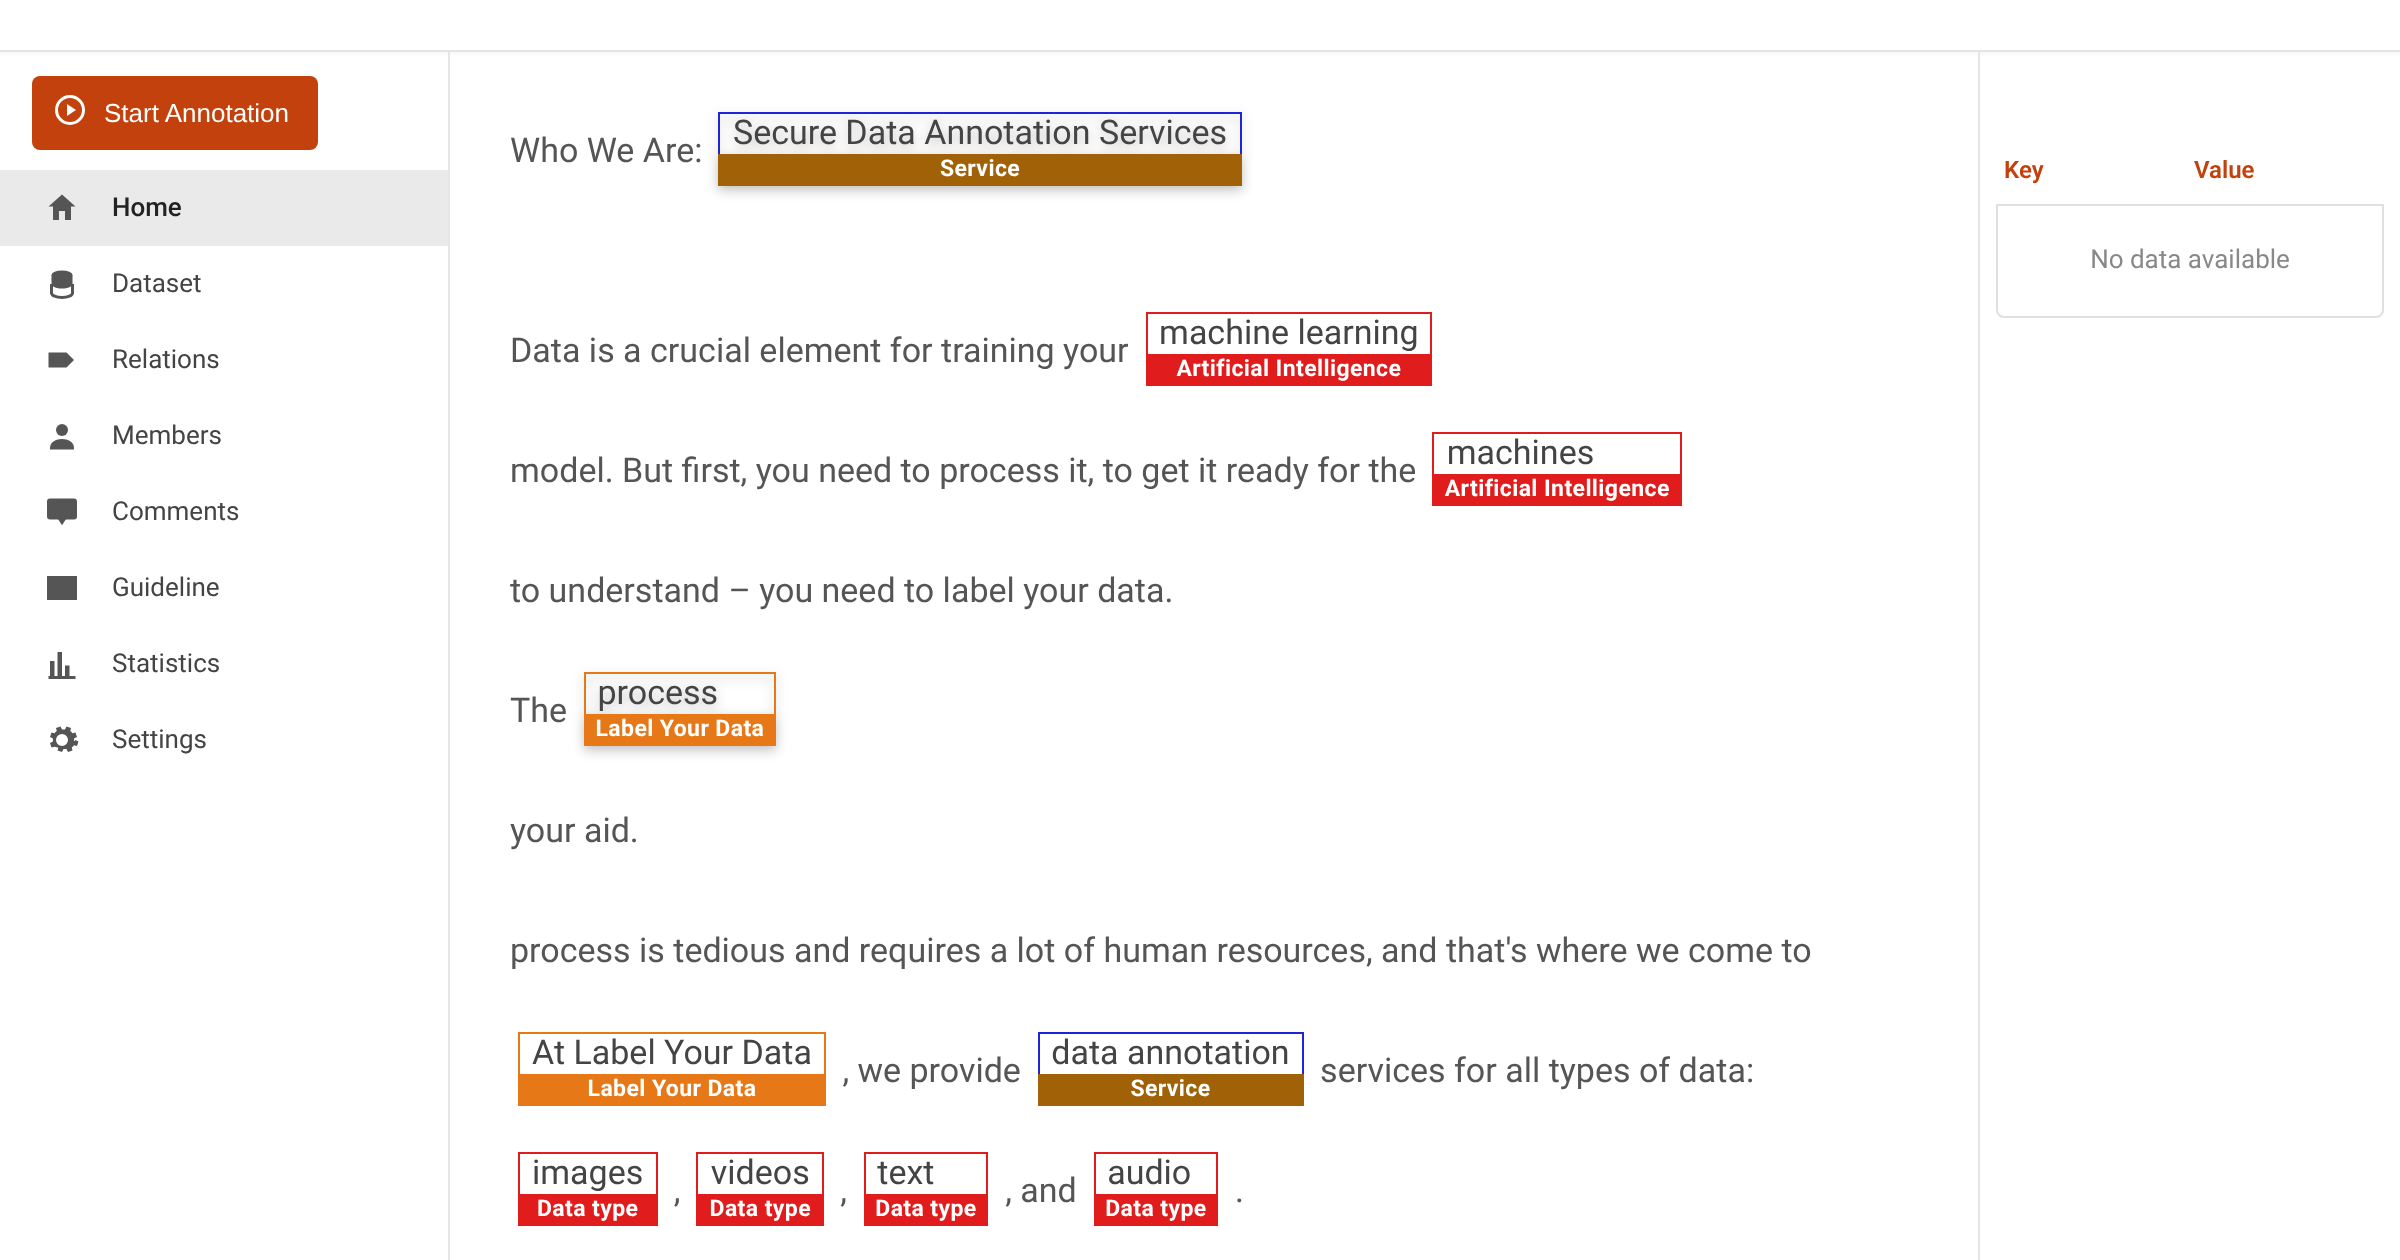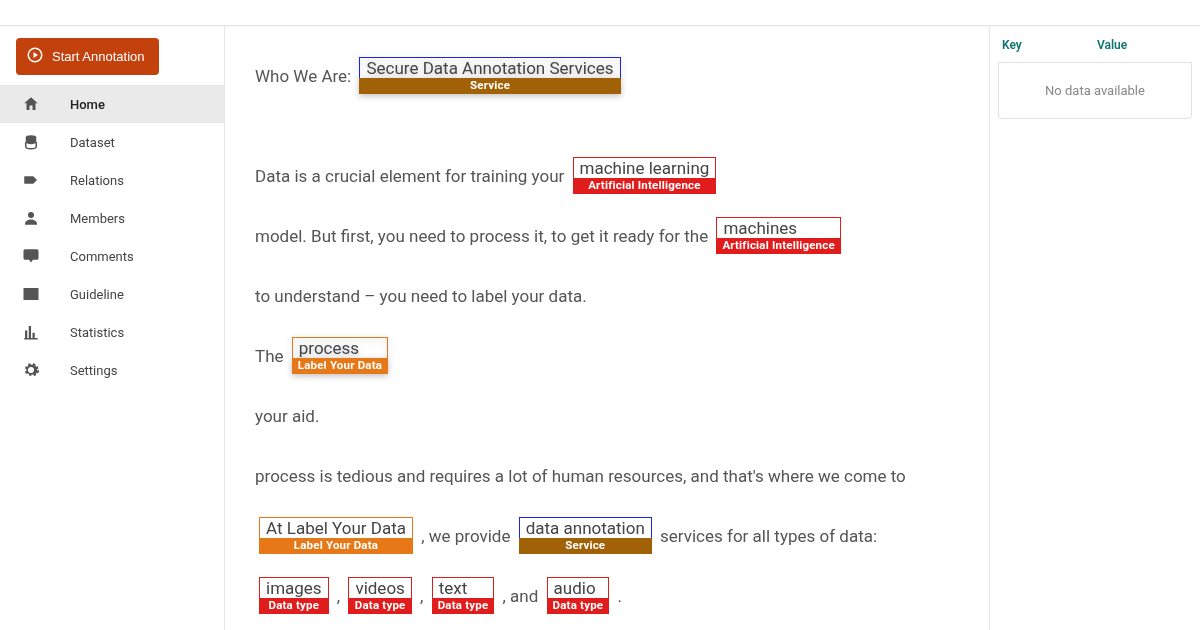--- a/index.html
+++ b/index.html
@@ -2,39 +2,39 @@
 <html><head>
 <meta charset="utf-8">
 <style>
   * { box-sizing: border-box; margin: 0; padding: 0; }
   html, body { width: 1200px; height: 630px; font-family: -apple-system, BlinkMacSystemFont, "Segoe UI", Roboto, Arial, sans-serif; background: #fff; overflow: hidden; }
   .topbar { height: 26px; width: 100%; background: #fff; border-bottom: 1px solid #e5e5e5; box-shadow: 0 1px 2px rgba(0,0,0,0.04); }
   .layout { display: flex; height: calc(630px - 26px); }
   .sidebar { width: 225px; flex: 0 0 225px; padding: 12px 0 0 0; border-right: 1px solid #e5e5e5; }
   .start-btn { margin: 0 0 10px 16px; background: #c2410c; color: #fff; border: none; border-radius: 4px; padding: 8px 14px 8px 10px; font-size: 13px; font-weight: 500; display: inline-flex; align-items: center; gap: 8px; cursor: pointer; }
   .start-btn svg { width: 18px; height: 18px; }
-  .nav-item { display: flex; align-items: center; gap: 30px; padding: 10px 0 10px 22px; font-size: 13px; color: #444; cursor: pointer; }
+  .nav-item { display: flex; align-items: center; gap: 16px; padding: 10px 0 10px 22px; font-size: 13px; color: #444; cursor: pointer; }
   .nav-item.active { background: #eaeaea; font-weight: 500; color: #222; }
   .nav-item .nav-icon { width: 18px; height: 18px; display: inline-flex; align-items: center; justify-content: center; color: #555; }
   .nav-item .nav-icon svg { width: 18px; height: 18px; fill: currentColor; }
   .main { flex: 1 1 auto; padding: 20px 30px 0 30px; position: relative; overflow: hidden; border-right: 1px solid #e5e5e5; }
   .doc { font-size: 17px; color: #555; line-height: 60px; max-width: 720px; }
   .doc .row { white-space: nowrap; }
   .ann { display: inline-flex; flex-direction: column; vertical-align: middle; line-height: 1.15; margin: 0 4px; position: relative; top: -2px; }
   .ann .ann-text { padding: 1px 6px 0 6px; font-size: 17px; color: #444; border: 1.5px solid; border-bottom: none; }
   .ann .ann-label { padding: 1px 6px 2px 6px; font-size: 11.5px; font-weight: 700; color: #fff; text-align: center; letter-spacing: 0.2px; }
   .ann.blue .ann-text { border-color: #1e25d6; }
   .ann.blue .ann-label { background: #a16207; }
   .ann.red .ann-text { border-color: #e11c1c; }
   .ann.red .ann-label { background: #e11c1c; }
   .ann.orange .ann-text { border-color: #e77817; }
   .ann.orange .ann-label { background: #e77817; }
   .ann.shadow { filter: drop-shadow(0 2px 3px rgba(0,0,0,0.25)); }
   .rightpanel { width: 210px; flex: 0 0 210px; padding: 8px 8px 0 8px; }
-  .kv-header { display: flex; font-size: 12px; font-weight: 600; color: #0f766e; padding: 4px 4px 10px 4px; }
+  .kv-header { display: flex; font-size: 12px; font-weight: 600; color: #c2410c; padding: 4px 4px 10px 4px; margin-top: 40px; }
   .kv-header .k { flex: 0 0 95px; }
   .kv-body { border: 1px solid #e0e0e0; border-radius: 0 0 4px 4px; padding: 20px 6px; text-align: center; font-size: 13px; color: #888; }
 </style>
 </head>
 <body>
 
 <div class="topbar"></div>
 
 <div class="layout">
 

